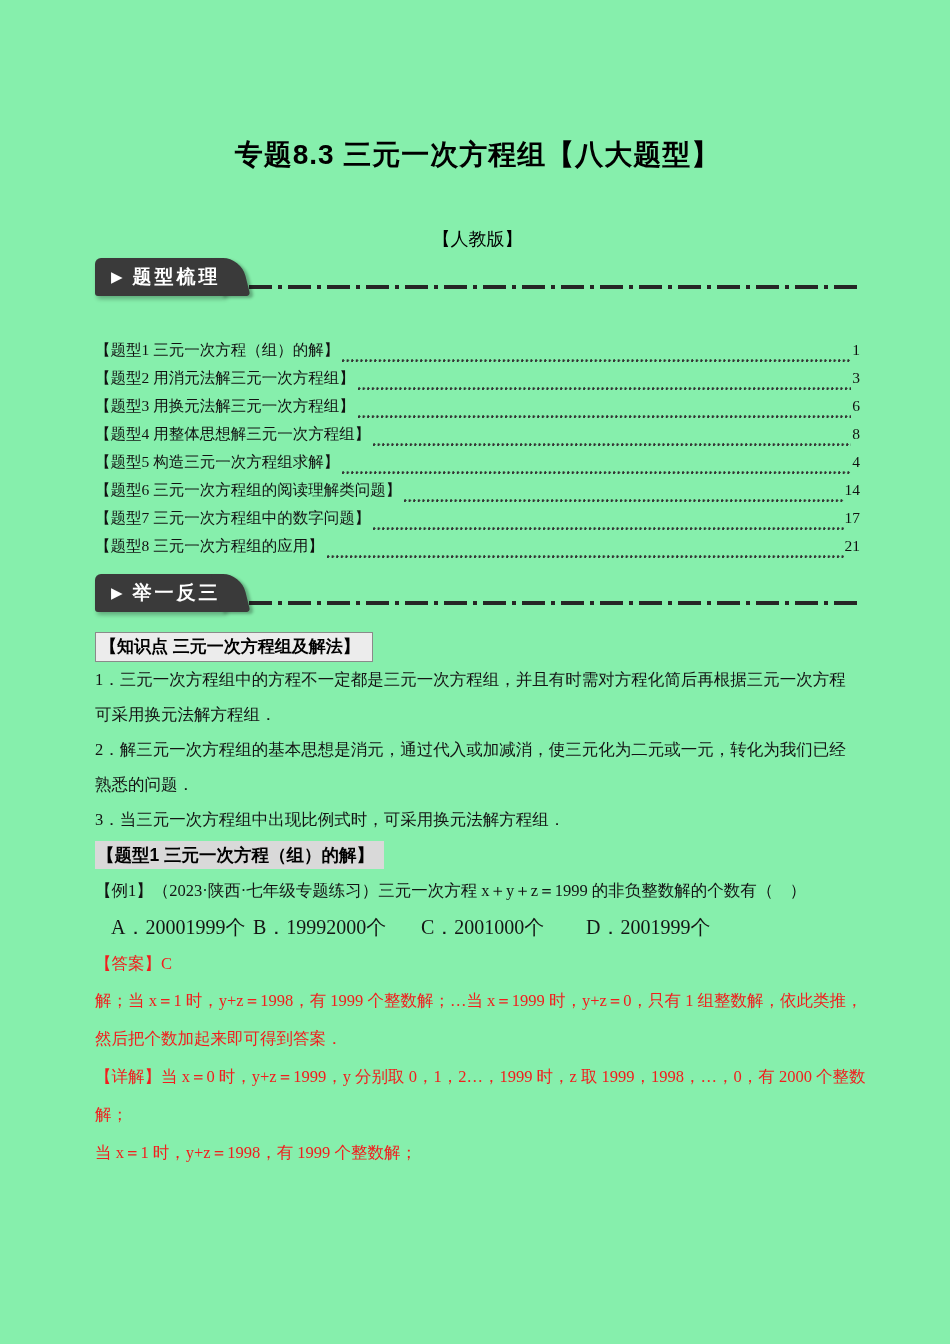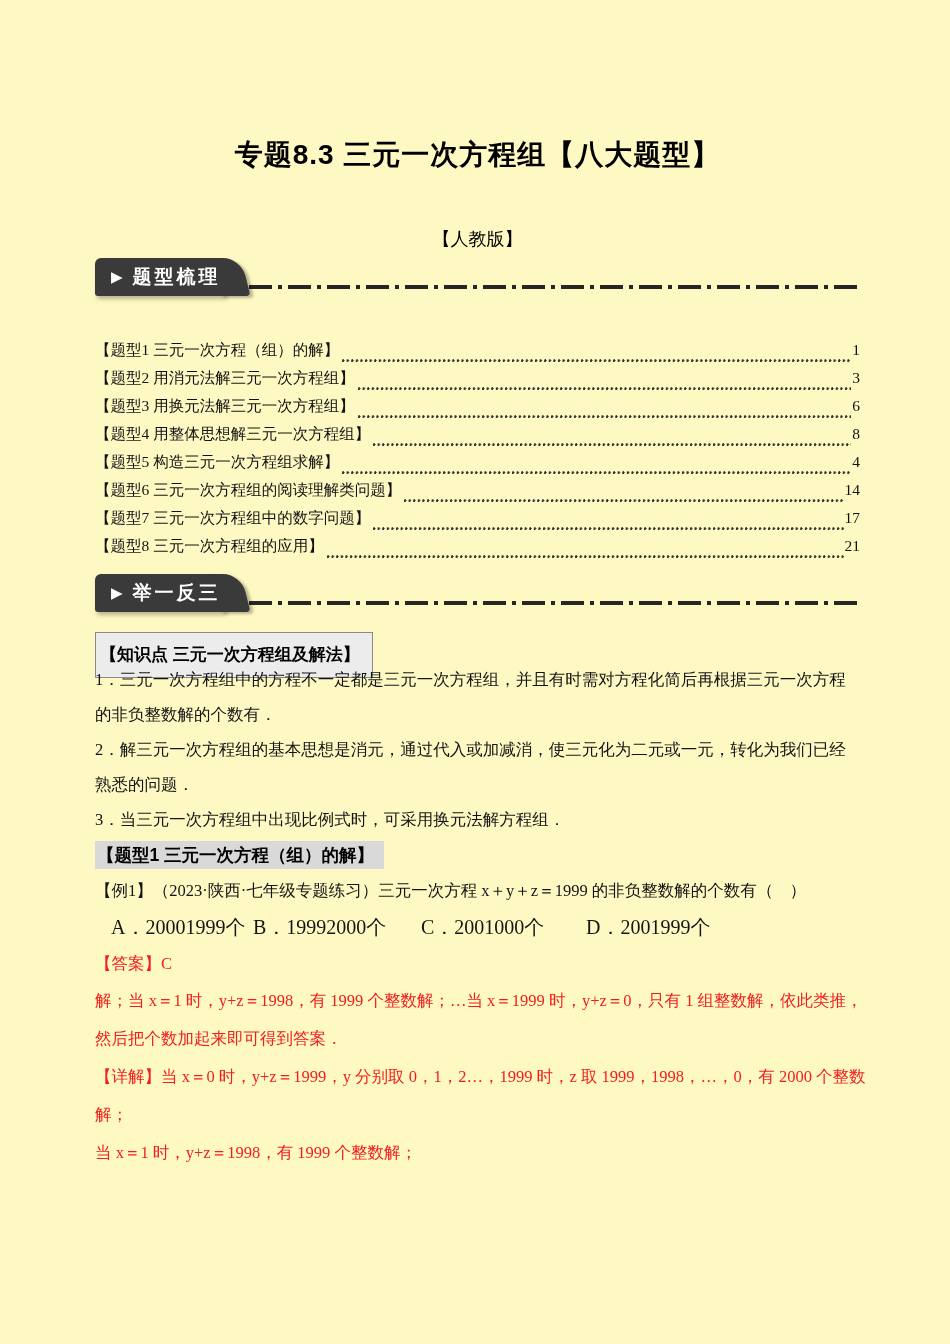--- a/index.html
+++ b/index.html
@@ -1,21 +1,21 @@
 <!DOCTYPE html>
 <html><head>
 <meta charset="utf-8">
 <style>
   * { margin:0; padding:0; box-sizing:border-box; }
   html,body { background:#888; }
   .page {
     position:relative;
     width:950px; height:1344px;
     margin:0 auto;
-    background:#fef9c3;
+    background:#86efac;
     font-family:"Liberation Serif", serif;
     color:#1a1a1a;
     overflow:hidden;
     padding:138px 90px 0 95px;
   }
   
   .doc-title {
     text-align:center;
     font-family:"Liberation Sans", sans-serif;
     font-weight:bold;
@@ -76,26 +76,26 @@
     flex:1; height:3px; align-self:flex-end;
     margin:0 1px 6px 3px;
     background-image:radial-gradient(circle at 1.1px 1.6px, #333 1.1px, transparent 1.45px);
     background-size:4.6px 3px;
     background-repeat:repeat-x;
   }
   .toc-page { white-space:nowrap; }
   
   .kbox-line { margin-top:20px; height:30px; }
   .kbox {
-    display:inline-block; height:46px; line-height:28px;
+    display:inline-block; height:30px; line-height:28px;
     border:1px solid #8a8a8a;
     background:#ececec;
     font-family:"Liberation Sans", sans-serif;
     font-weight:bold; font-size:17px;
-    padding:8px 12px 0 4px;
+    padding:0 12px 0 4px;
     color:#000;
   }
   .bodyline { height:35px; line-height:35px; font-size:16.5px; white-space:nowrap; color:#141414; }
   .type-line { height:36px; line-height:36px; white-space:nowrap; }
   .type-highlight {
     background:#d9d9d9;
     font-family:"Liberation Sans", sans-serif;
     font-weight:bold; font-size:17.5px;
     padding:4px 10px 4px 2px;
     color:#000;
@@ -170,21 +170,21 @@
       <span class="play-icon">▶</span>
       <span class="tab-label">举一反三</span>
     </div>
     <div class="dashdot"></div>
   </div>
 
   <div class="kbox-line">
     <span class="kbox">【知识点 三元一次方程组及解法】</span>
   </div>
   <div class="bodyline">1．三元一次方程组中的方程不一定都是三元一次方程组，并且有时需对方程化简后再根据三元一次方程</div>
-  <div class="bodyline">的非负整数解的个数有．</div>
+  <div class="bodyline">可采用换元法解方程组．</div>
   <div class="bodyline">2．解三元一次方程组的基本思想是消元，通过代入或加减消，使三元化为二元或一元，转化为我们已经</div>
   <div class="bodyline">熟悉的问题．</div>
   <div class="bodyline">3．当三元一次方程组中出现比例式时，可采用换元法解方程组．</div>
 
   <div class="type-line">
     <span class="type-highlight">【题型1 三元一次方程（组）的解】</span>
   </div>
 
   <div class="q-line">【例1】（2023·陕西·七年级专题练习）三元一次方程 x＋y＋z＝1999 的非负整数解的个数有（　）</div>
 

